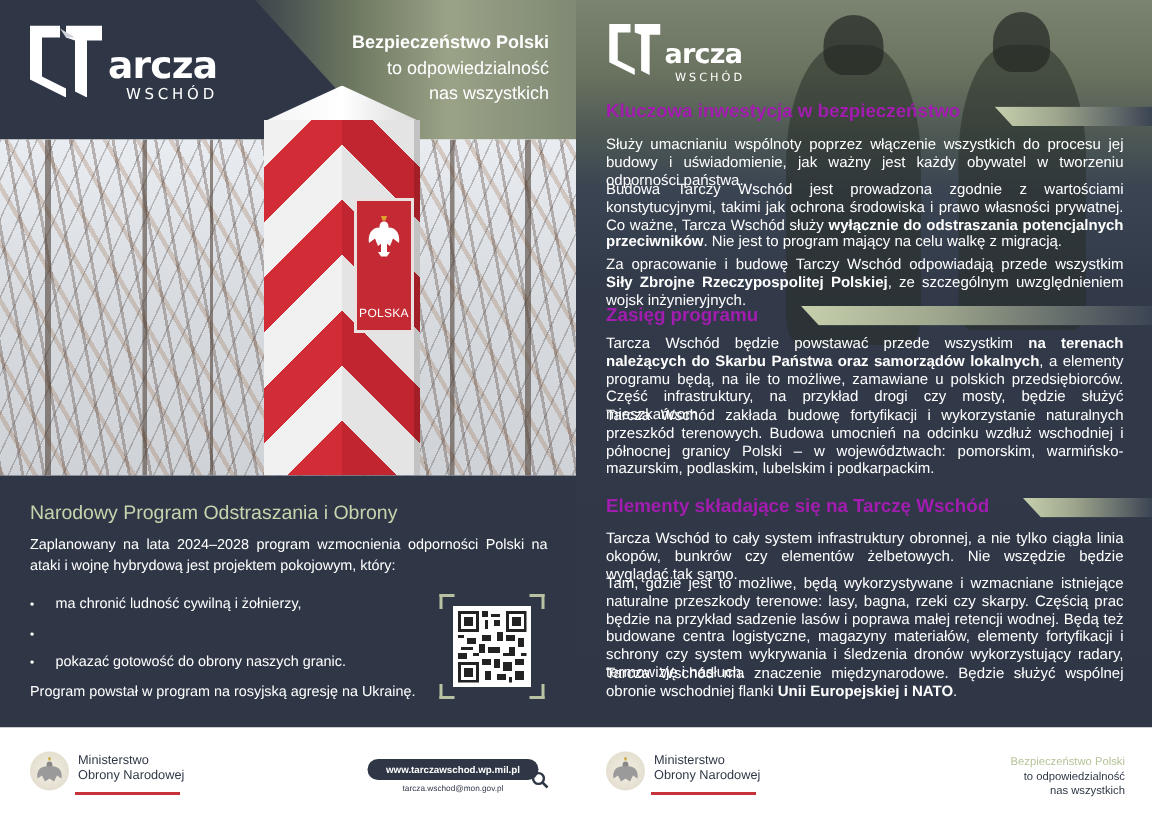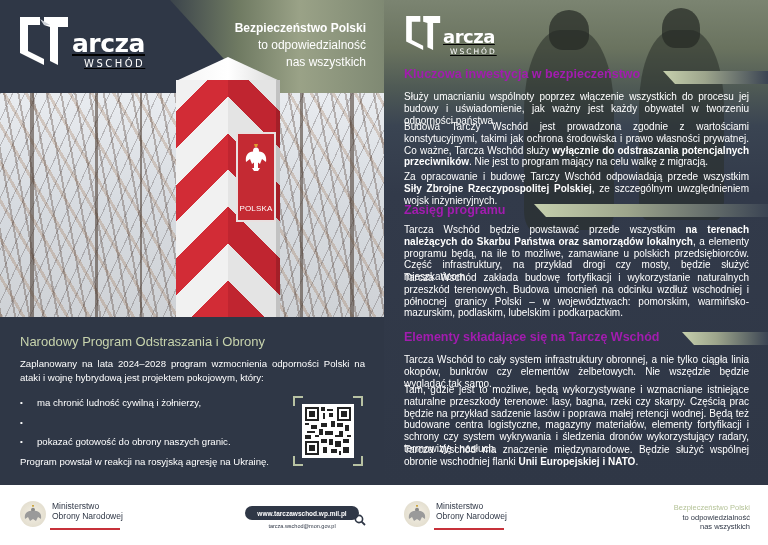--- a/index.html
+++ b/index.html
@@ -9,21 +9,21 @@
     .page { position: absolute; top: 0; width: 384px; height: 545px; overflow: hidden; }
     .page-left { left: 0; }
     .page-right { left: 384px; }
 
     
     .left-header { position: absolute; left: 0; top: 0; width: 384px; height: 93px;
       background: linear-gradient(90deg, #2f3746 0%, #2f3746 40%, #6f7a62 62%, #9aa287 78%, #7f8973 100%); }
     .left-header .dark-wedge { position: absolute; left: 0; top: 0; width: 260px; height: 93px; background: #2f3746;
       clip-path: polygon(0 0, 170px 0, 255px 93px, 0 93px); }
 
-    .logo { position: absolute; display: flex; align-items: flex-start; text-decoration: underline; }
+    .logo { position: absolute; display: flex; align-items: flex-start; }
     .logo svg { display: block; }
     .logo .logo-text { display: flex; flex-direction: column; }
     .logo .logo-word { font-family: "DejaVu Sans", sans-serif; font-weight: bold; color: #ffffff; letter-spacing: -0.5px; }
     .logo .logo-sub { font-family: "DejaVu Sans", sans-serif; color: #ffffff; letter-spacing: 2.5px; }
 
     .left-logo { left: 20px; top: 17px; }
     .left-logo .logo-word { font-size: 25px; line-height: 22px; margin-top: 16px; margin-left: -4px; }
     .left-logo .logo-sub { font-size: 10px; margin-top: 3px; margin-left: 8px; }
 
     .slogan { position: absolute; right: 18px; top: 20px; text-align: right; color: #ffffff; }
@@ -163,21 +163,21 @@
           <span>ma chronić ludność cywilną i żołnierzy,</span>
         </li>
       <li>
           <span class="bullet">•</span>
         </li>
       <li>
           <span class="bullet">•</span>
           <span>pokazać gotowość do obrony naszych granic.</span>
         </li>
     </ul>
-    <p class="closing">Program powstał w reakcji na rosyjską agresję na Ukrainę.</p>
+    <p class="closing">Program powstał w program na rosyjską agresję na Ukrainę.</p>
   </div>
 
   <div class="qr-box">
     <div class="qr-corner tl"></div>
     <div class="qr-corner tr"></div>
     <div class="qr-corner bl"></div>
     <div class="qr-corner br"></div>
     <div class="qr-code">
       <svg width="46" height="48" viewBox="0 0 23 24" shape-rendering="crispEdges">
         <rect x="0" y="0" width="7" height="7" fill="#222"></rect>

